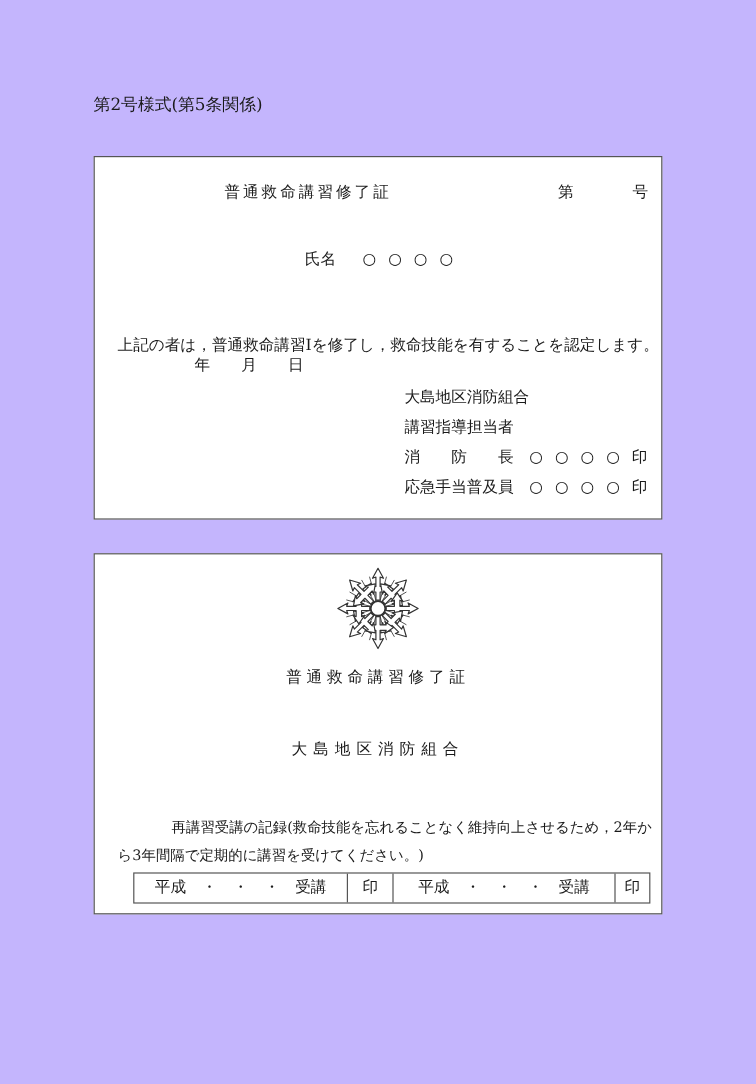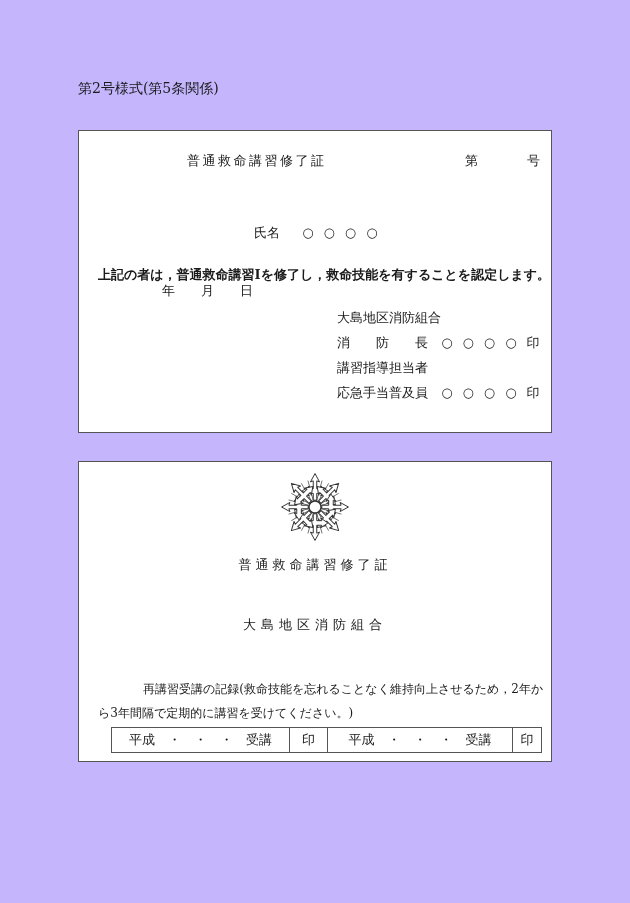--- a/index.html
+++ b/index.html
@@ -23,24 +23,24 @@
   .cert-back  { top:461px; height:301px; }
 
   
   .title-row {
     margin-top:22px; padding:0 11px 0 108px;
     display:flex; align-items:baseline;
   }
   .cert-title { letter-spacing:2.5px; white-space:nowrap; }
   .cert-no { margin-left:auto; display:flex; gap:49px; }
 
-  .name-row { margin-top:56px; text-align:center; white-space:nowrap; }
+  .name-row { margin-top:40px; text-align:center; white-space:nowrap; }
   .name-value { margin-left:18px; letter-spacing:-1.5px; }
 
-  .statement-row { margin-top:26px; padding-left:19px; white-space:nowrap;font-weight:bold; }
+  .statement-row { margin-top:56px; padding-left:19px; white-space:nowrap; }
 
   .date-row { padding-left:83px; white-space:nowrap; }
 
   .issuer-block { margin-top:6px; margin-left:258px; line-height:25px; }
   .sig-row { white-space:nowrap; }
   .sig-label { display:inline-block; }
   .sig-value { margin-left:9px; letter-spacing:-1.5px; }
 
   
   .emblem { display:block; margin:7px auto 0; }
@@ -87,25 +87,25 @@
       <span>氏名</span>
       <span class="name-value">○　○　○　○</span>
     </div>
 
     <div class="statement-row">上記の者は，普通救命講習Ⅰを修了し，救命技能を有することを認定します。</div>
 
     <div class="date-row">年　　月　　日</div>
 
     <div class="issuer-block">
       <div class="sig-row">大島地区消防組合</div>
+      <div class="sig-row">講習指導担当者</div>
       <div class="sig-row">
         <span class="sig-label">消　　防　　長</span>
         <span class="sig-value">○　○　○　○　印</span>
       </div>
-      <div class="sig-row">講習指導担当者</div>
       <div class="sig-row">
         <span class="sig-label">応急手当普及員</span>
         <span class="sig-value">○　○　○　○　印</span>
       </div>
     </div>
   </div>
 
   <div class="cert cert-back">
 
     <svg class="emblem" width="76" height="76" viewBox="0 0 100 100" aria-hidden="true">

